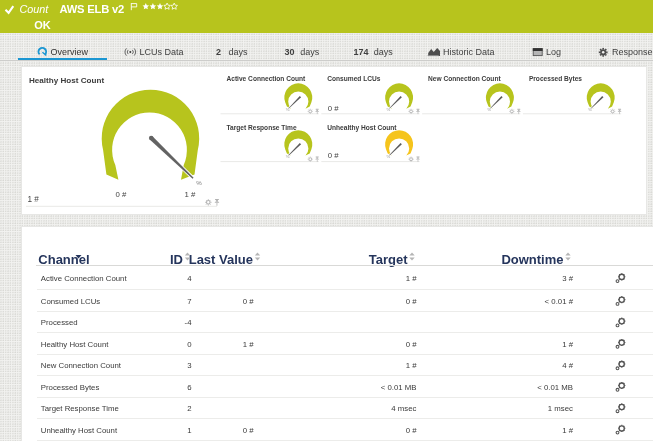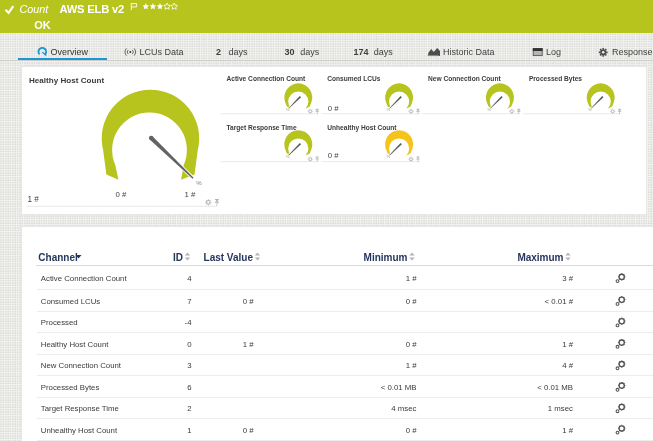--- a/index.html
+++ b/index.html
@@ -16,21 +16,21 @@
 .ov { font-weight:normal; color:#333;text-align:center; }
 .tabline { position:absolute; left:0; top:59.8px; width:653px; height:1px; background:#cdcdcb; }
 .bluebar { position:absolute; left:18px; top:58px; width:89px; height:2.4px; background:#1b96d2; }
 .card { position:absolute; background:#fff; border:1px solid #e7e7e5; }
 #gcard { left:20.5px; top:66px; width:626px; height:149.3px; }
 #tcard { left:20.5px; top:225.5px; width:633px; height:216px; border-right:none; }
 .bigtitle { position:absolute; left:29px; top:76px; font-weight:bold; font-size:8.1px; color:#3c3c3c; }
 .ct { position:absolute; font-weight:bold; font-size:6.6px; color:#3c3c3c; }
 .cz { position:absolute; font-size:7.8px; color:#444; }
 .glabel { position:absolute; font-size:7.8px; color:#444; }
-.th { position:absolute; font-weight:bold; font-size:10px; color:#25355c; top:251.8px; }
+.th { position:absolute; font-weight:bold; font-size:13px; color:#25355c; top:251.8px; }
 .tc { position:absolute; font-size:7.8px; color:#3a3a3a; line-height:11px; }
 .r { text-align:right; }
 .tr { position:absolute; left:36.5px; width:616.5px; border-bottom:1px solid #ececea; }
 .thline { position:absolute; left:36px; top:265.3px; width:617px; height:1px; background:#d9d9d7; }
 svg.overlay { position:absolute; left:0; top:0; width:653px; height:441px; }
 </style></head><body>
 <div class="bgtex"></div>
 <div class="topbar"></div>
 <span class="tb-sensor">Count</span>
 <span class="tb-name">AWS ELB v2</span>
@@ -62,22 +62,22 @@
 <span class="ct" style="left:226.5px;top:123.5px">Target Response Time</span>
 <span class="ct" style="left:327.3px;top:123.5px">Unhealthy Host Count</span>
 <span class="cz" style="left:327.8px;top:151.3px">0 #</span>
 <span class="glabel" style="left:112px;top:189.8px;width:18px;text-align:center">0 #</span>
 <span class="glabel" style="left:181px;top:189.8px;width:18px;text-align:center">1 #</span>
 <span class="glabel" style="left:27.5px;top:194.8px;font-size:8.2px">1 #</span>
 
 <span class="th" style="left:38.3px">Channel</span>
 <span class="th r" style="left:103px;width:80px">ID</span>
 <span class="th r" style="left:173px;width:80px">Last Value</span>
-<span class="th r" style="left:327.5px;width:80px">Minimum</span>
-<span class="th r" style="left:483.5px;width:80px">Maximum</span>
+<span class="th r" style="left:327.5px;width:80px">Target</span>
+<span class="th r" style="left:483.5px;width:80px">Downtime</span>
 <div class="thline"></div>
 <div class="tr" style="top:266.3px;height:24.2px"></div>
 <span class="tc" style="left:40.8px;top:273.0px">Active Connection Count</span>
 <span class="tc r" style="left:111.5px;width:80px;top:273.0px">4</span>
 <span class="tc r" style="left:336.5px;width:80px;top:273.0px">1 #</span>
 <span class="tc r" style="left:493px;width:80px;top:273.0px">3 #</span>
 <div class="tr" style="top:290.5px;height:21.5px"></div>
 <span class="tc" style="left:40.8px;top:295.9px">Consumed LCUs</span>
 <span class="tc r" style="left:111.5px;width:80px;top:295.9px">7</span>
 <span class="tc r" style="left:173.5px;width:80px;top:295.9px">0 #</span>

